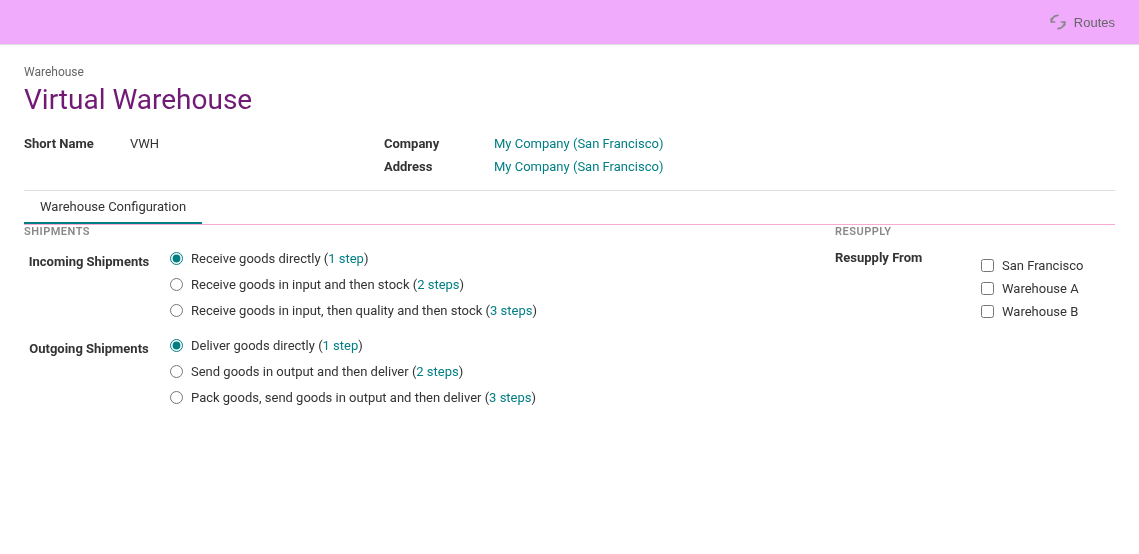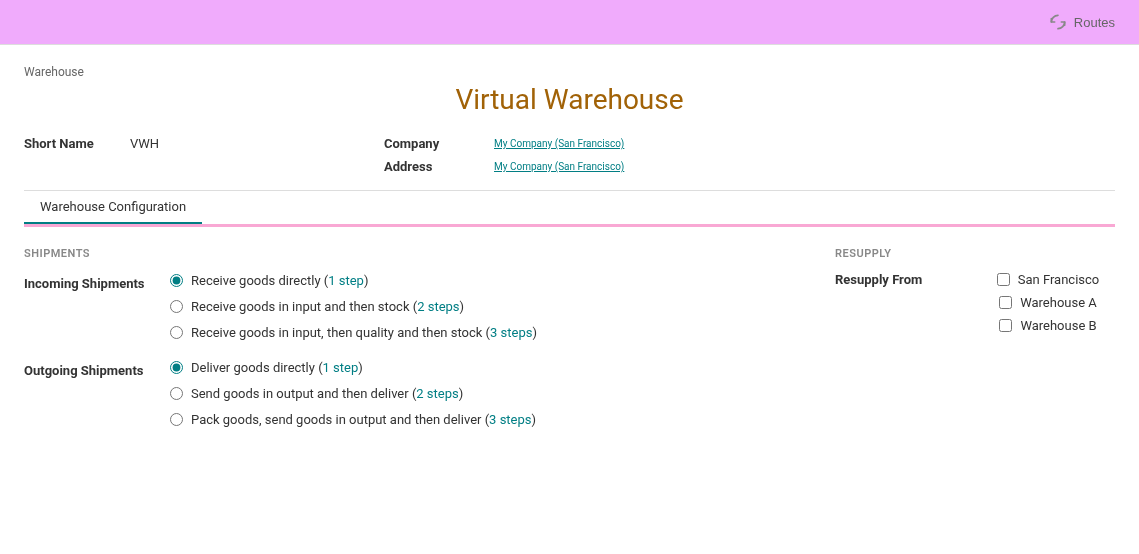--- a/index.html
+++ b/index.html
@@ -39,23 +39,22 @@
     .breadcrumb {
       font-size: 12px;
       color: #666;
       margin-bottom: 4px;
     }
 
     
     .page-title {
       font-size: 28px;
       font-weight: 400;
-      color: #a16207;
+      color: #701a75;
       margin-bottom: 20px;
-      text-align: center;
     }
 
     
     .form-row {
       display: flex;
       gap: 60px;
       margin-bottom: 12px;
     }
     .field-group {
       display: flex;
@@ -68,24 +67,23 @@
       font-size: 13px;
       color: #333;
       white-space: nowrap;
       min-width: 90px;
     }
     .field-value {
       font-size: 13px;
       color: #333;
     }
     .field-value-link {
-      font-size: 10px;
+      font-size: 13px;
       color: #017e84;
       cursor: pointer;
-      text-decoration: underline;
     }
 
     
     .right-fields {
       display: flex;
       flex-direction: column;
       gap: 8px;
     }
     .right-field-row {
       display: flex;
@@ -96,22 +94,21 @@
     
     .divider {
       border: none;
       border-top: 1px solid #ddd;
       margin: 16px 0 0 0;
     }
 
     
     .tabs {
       display: flex;
-      border-bottom: 3px solid #f9a8d4;
-      margin-bottom: 20px;
+      border-bottom: 1px solid #f9a8d4;
     }
     .tab {
       padding: 8px 16px;
       font-size: 13px;
       cursor: pointer;
       border-bottom: 2px solid transparent;
       color: #333;
     }
     .tab.active {
       border-bottom: 2px solid #017e84;
@@ -138,20 +135,21 @@
       margin-bottom: 12px;
       font-weight: 600;
     }
 
     .field-section-label {
       font-weight: 700;
       font-size: 13px;
       color: #333;
       margin-bottom: 8px;
       margin-top: 4px;
+      text-align: center;
     }
 
     .radio-group {
       display: flex;
       flex-direction: column;
       gap: 8px;
       margin-left: 0;
       justify-content: center;
     }
 
@@ -182,22 +180,21 @@
       display: grid;
       grid-template-columns: 130px 1fr;
       gap: 8px 16px;
       align-items: start;
     }
 
     .checkbox-group {
       display: flex;
       flex-direction: column;
       gap: 8px;
-      margin-top: 0;
-      align-items: center;
+      margin-top: 8px;
     }
 
     .checkbox-item {
       display: flex;
       align-items: center;
       gap: 8px;
       font-size: 13px;
       cursor: pointer;
     }
 

